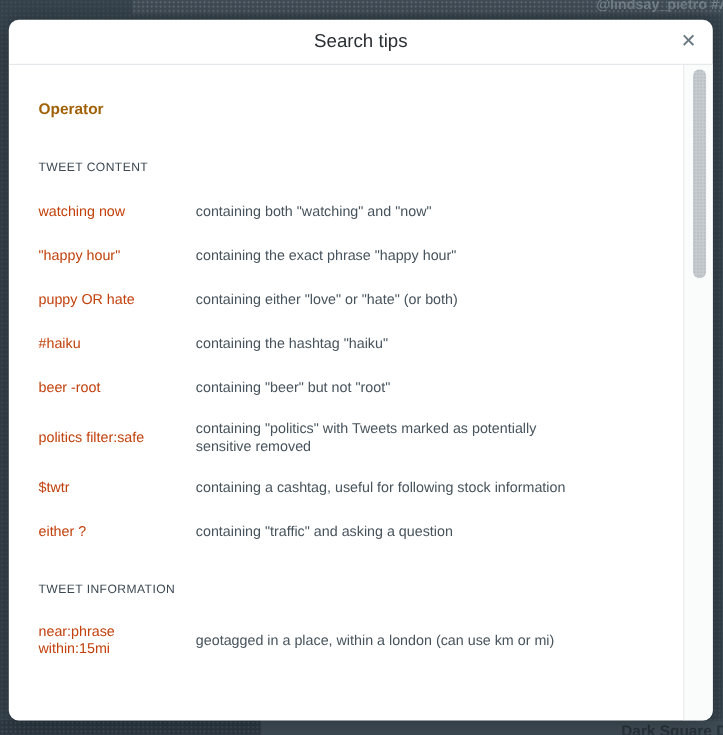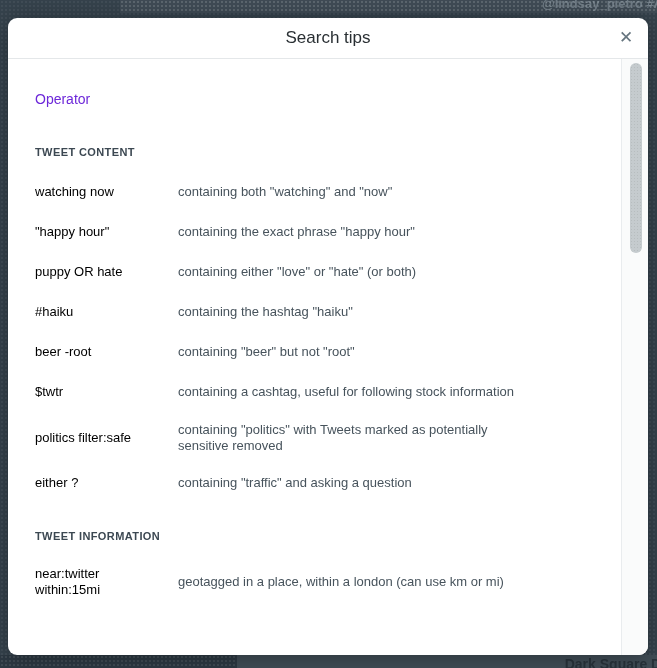--- a/index.html
+++ b/index.html
@@ -92,39 +92,39 @@
     align-items: center;
     min-height: 40px;
     padding: 10px 0;
     box-sizing: border-box;
   }
   .op {
     width: 143px;
     flex: 0 0 143px;
     font-size: 13px;
     line-height: 16px;
-    color: #000000;
+    color: #c2410c;
     white-space: pre-line;
   }
   .desc {
     flex: 1;
     font-size: 13px;
     line-height: 15.5px;
     color: #47535c;
     white-space: pre-line;
   }
   .header-row { padding: 0; }
   .header-row .op, .header-row .desc {
-    font-size: 14px; font-weight: 400; color: #6d28d9;
+    font-size: 14px; font-weight: 700; color: #a16207;
   }
   .section-heading {
     margin-top: 13px;
     min-height: 40px;
     display: flex; align-items: center;
-    font-size: 11px; font-weight: 700;
+    font-size: 11px; font-weight: 400;
     letter-spacing: 0.4px;
     color: #3c4852;
   }
 
   
   .scrollbar {
     position: absolute; top: 0; right: 0; bottom: 0;
     width: 27px;
     background: #fafbfb;
     border-left: 1px solid #e9ecee;
@@ -182,35 +182,35 @@
             </div>
             <div class="row">
               <div class="op">#haiku</div>
               <div class="desc">containing the hashtag "haiku"</div>
             </div>
             <div class="row">
               <div class="op">beer -root</div>
               <div class="desc">containing "beer" but not "root"</div>
             </div>
             <div class="row">
-              <div class="op">$twtr</div>
-              <div class="desc">containing a cashtag, useful for following stock information</div>
-            </div>
-            <div class="row">
               <div class="op">politics filter:safe</div>
               <div class="desc">containing "politics" with Tweets marked as potentially
 sensitive removed</div>
             </div>
             <div class="row">
+              <div class="op">$twtr</div>
+              <div class="desc">containing a cashtag, useful for following stock information</div>
+            </div>
+            <div class="row">
               <div class="op">either ?</div>
               <div class="desc">containing "traffic" and asking a question</div>
             </div>
             <div class="section-heading">TWEET INFORMATION</div>
             <div class="row">
-              <div class="op">near:twitter
+              <div class="op">near:phrase
 within:15mi</div>
               <div class="desc">geotagged in a place, within a london (can use km or mi)</div>
             </div>
           </div>
       </div>
 
       <div class="scrollbar">
         <div class="scroll-thumb"></div>
       </div>
     </div>

